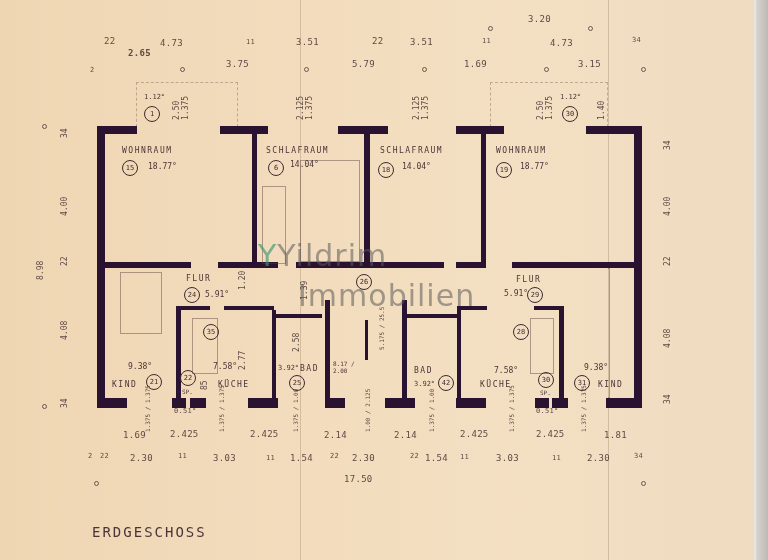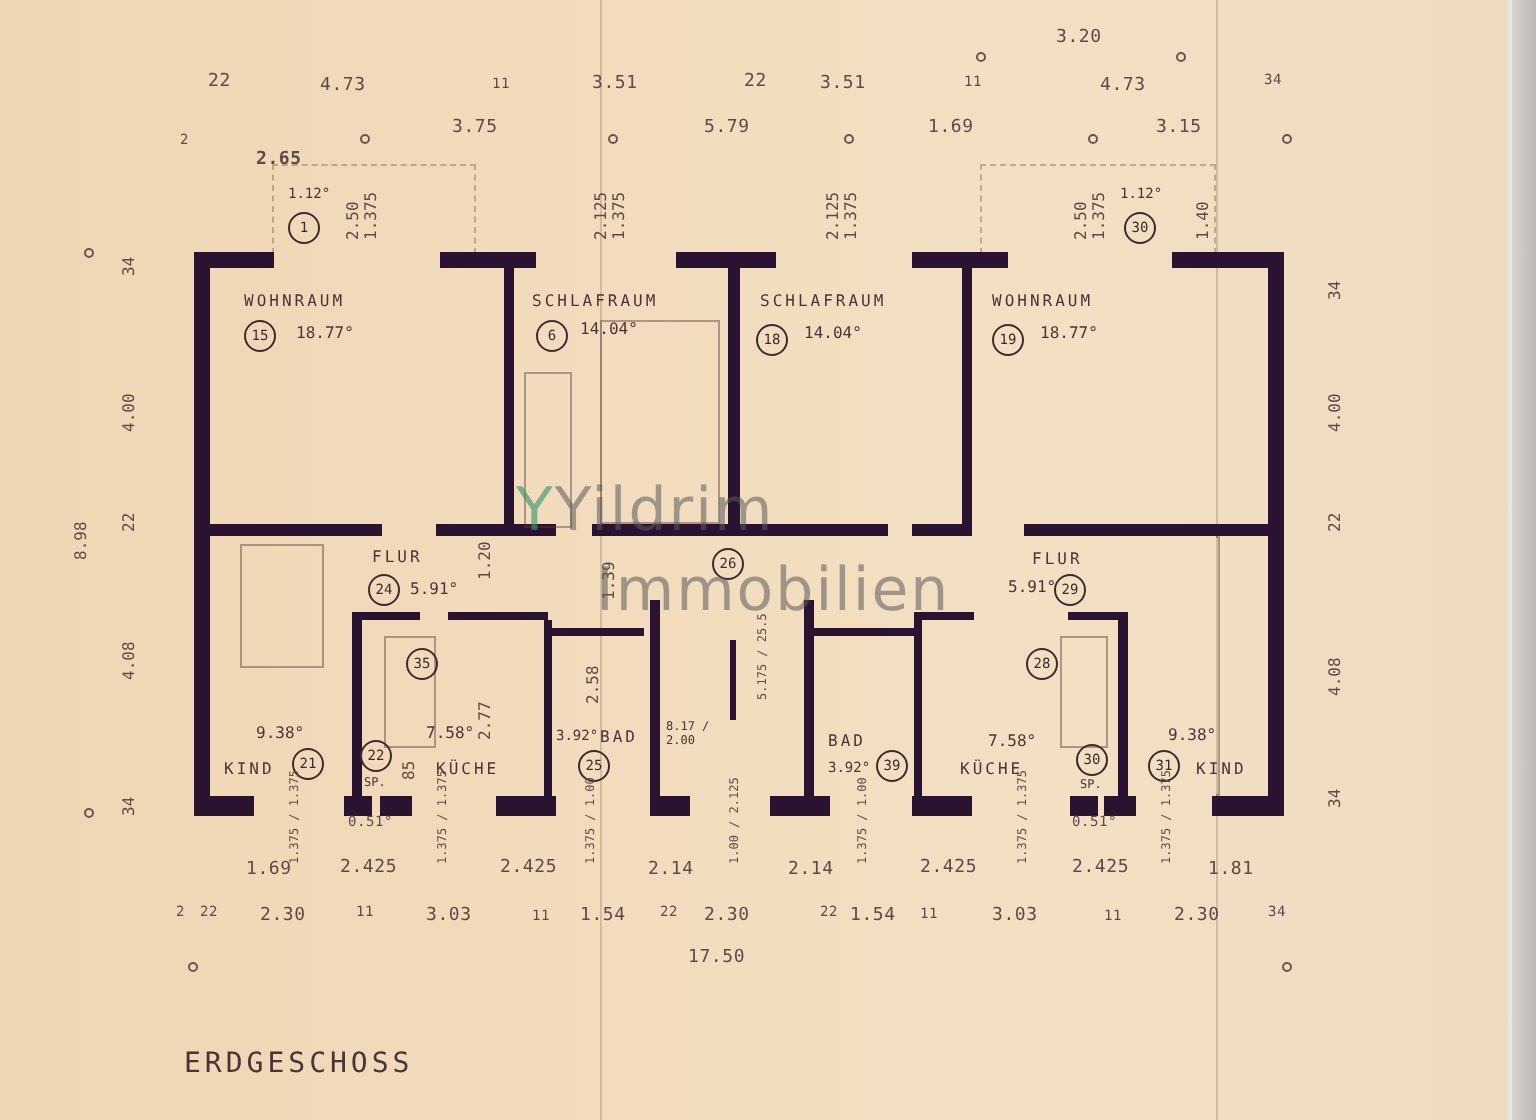--- a/index.html
+++ b/index.html
@@ -38,21 +38,21 @@
 <div class="dim" style="left:160px;top:38px;">4.73</div>
 <div class="dim" style="left:246px;top:38px;font-size:7px">11</div>
 <div class="dim" style="left:296px;top:37px;">3.51</div>
 <div class="dim" style="left:372px;top:36px;">22</div>
 <div class="dim" style="left:410px;top:37px;">3.51</div>
 <div class="dim" style="left:482px;top:37px;font-size:7px">11</div>
 <div class="dim" style="left:550px;top:38px;">4.73</div>
 <div class="dim" style="left:632px;top:36px;font-size:7px">34</div>
 
 <div class="dim" style="left:90px;top:66px;font-size:7px">2</div>
-<div class="dim" style="left:128px;top:75px;font-weight:bold;">2.65</div>
+<div class="dim" style="left:128px;top:48px;font-weight:bold;">2.65</div>
 <div class="dim" style="left:226px;top:59px;">3.75</div>
 <div class="dim" style="left:352px;top:59px;">5.79</div>
 <div class="dim" style="left:464px;top:59px;">1.69</div>
 <div class="dim" style="left:578px;top:59px;">3.15</div>
 <div class="dot" style="left:180px;top:67px"></div>
 <div class="dot" style="left:304px;top:67px"></div>
 <div class="dot" style="left:422px;top:67px"></div>
 <div class="dot" style="left:544px;top:67px"></div>
 <div class="dot" style="left:641px;top:67px"></div>
 
@@ -182,21 +182,21 @@
 <div class="room" style="left:300px;top:364px">BAD</div>
 <div class="circle" style="left:289px;top:375px">25</div>
 
 <div class="circle" style="left:356px;top:274px">26</div>
 <div class="vdim" style="left:300px;top:300px">1.39</div>
 <div class="area" style="left:333px;top:360px;font-size:6px;width:30px;white-space:normal">8.17 / 2.00</div>
 <div class="vdim" style="left:378px;top:350px;font-size:6px">5.175 / 25.5</div>
 
 <div class="room" style="left:414px;top:366px">BAD</div>
 <div class="area" style="left:414px;top:380px;font-size:7px">3.92°</div>
-<div class="circle" style="left:438px;top:375px">39</div>
+<div class="circle" style="left:438px;top:375px">42</div>
 
 <div class="circle" style="left:513px;top:324px">28</div>
 <div class="area" style="left:494px;top:366px">7.58°</div>
 <div class="room" style="left:480px;top:380px">KÜCHE</div>
 
 <div class="circle" style="left:538px;top:372px">30</div>
 <div class="room" style="left:540px;top:389px;font-size:6px;letter-spacing:0">SP.</div>
 
 <div class="area" style="left:584px;top:363px">9.38°</div>
 <div class="circle" style="left:574px;top:375px">31</div>

